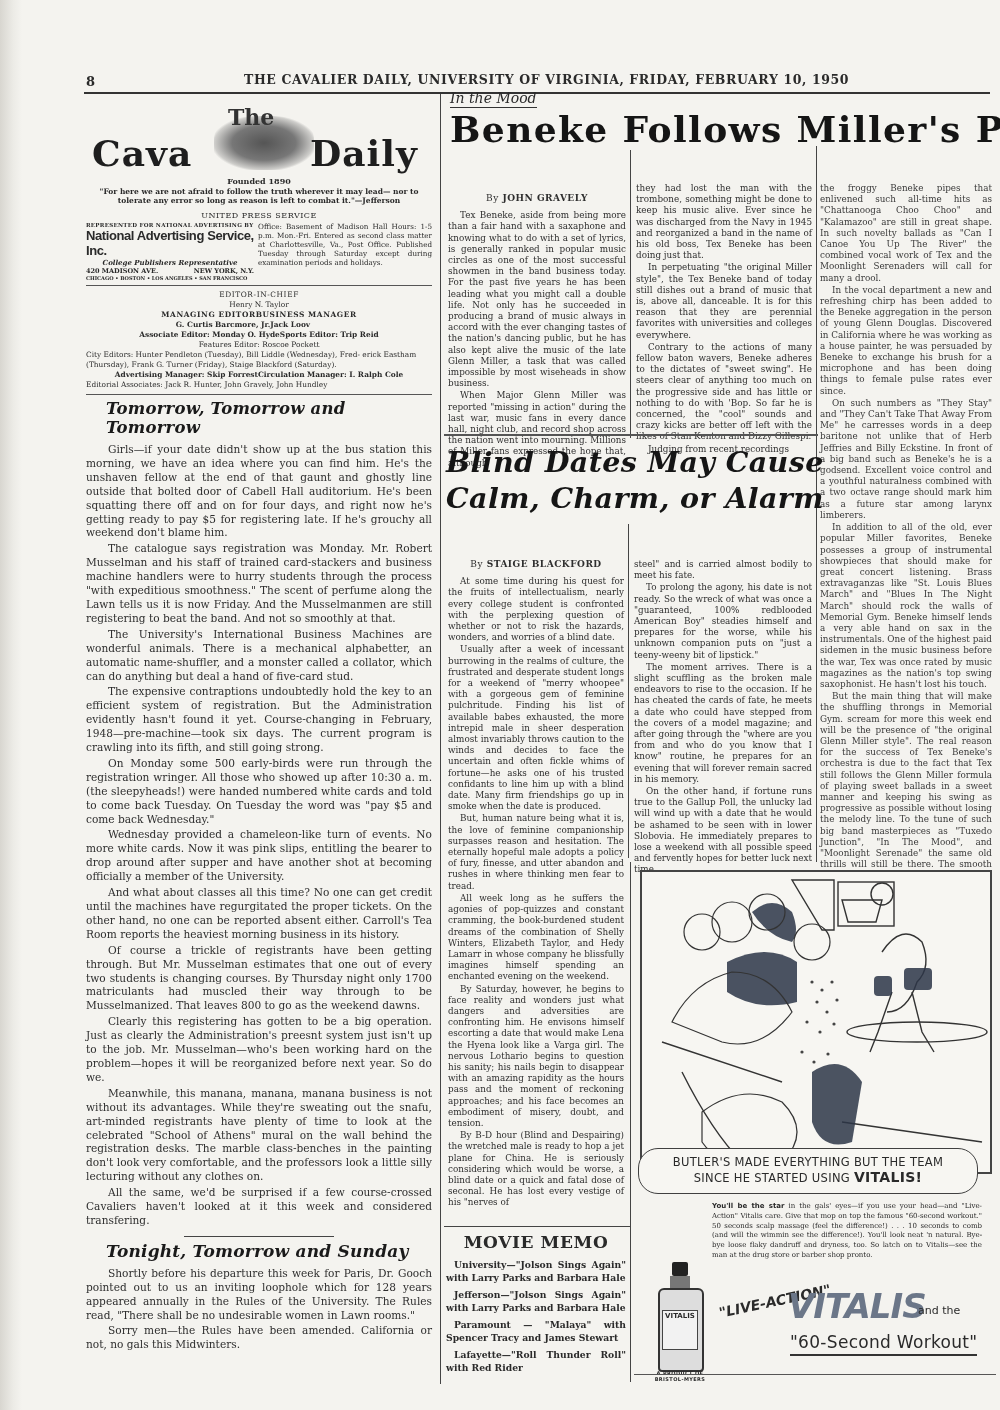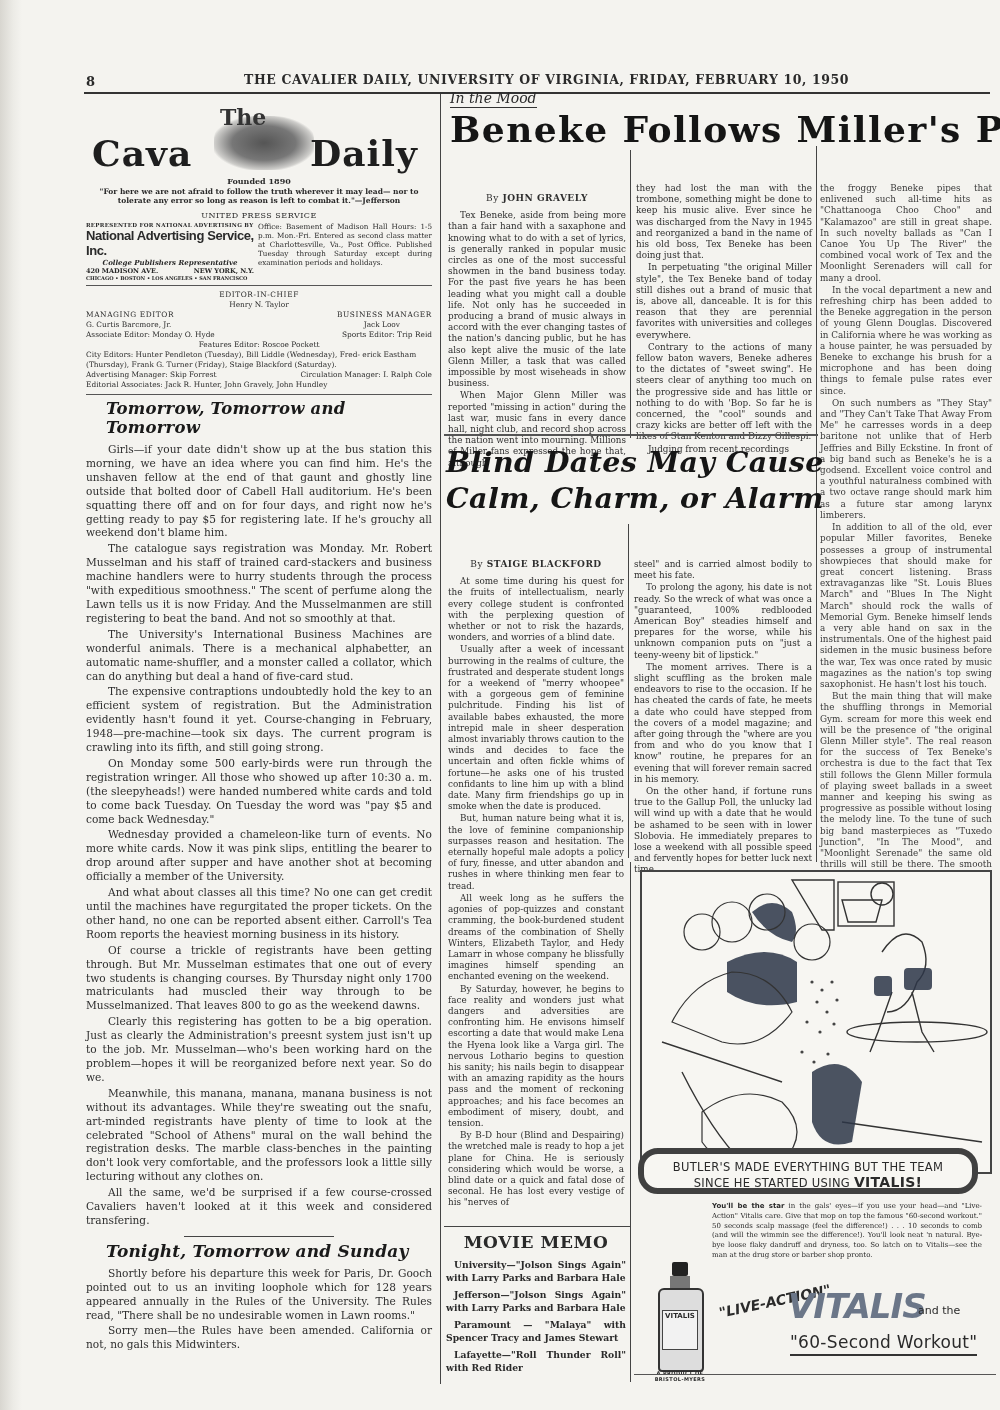--- a/index.html
+++ b/index.html
@@ -21,21 +21,21 @@
     letter-spacing:0.6px; white-space:nowrap;
   }
   .top-rule { position:absolute; left:84px; top:92px; width:906px; height:0; border-top:2px solid #333; }
 
   
   .col-left { position:absolute; left:86px; top:96px; width:346px; }
   .vrule { position:absolute; border-left:1px solid #444; }
 
   .nameplate { position:relative; height:72px; margin-top:6px; }
   .np-the {
-    position:absolute; left:134px; top:2px; font-family:"DejaVu Serif", serif;
+    position:absolute; left:142px; top:2px; font-family:"DejaVu Serif", serif;
     font-weight:bold; font-size:22px; color:#333;
   }
   .np-cava { position:absolute; left:6px; top:30px; font-size:36px; font-weight:bold; color:#1e1e1e; letter-spacing:1px; font-family:"DejaVu Serif",serif; }
   .np-daily { position:absolute; left:224px; top:30px; font-size:36px; font-weight:bold; color:#1e1e1e; letter-spacing:1px; font-family:"DejaVu Serif",serif; }
   .np-crest {
     position:absolute; left:128px; top:14px; width:100px; height:54px;
     background:radial-gradient(ellipse at center,#555 0%,#777 45%,rgba(120,120,120,0.3) 70%,transparent 75%);
     border-radius:40% 40% 30% 30%;
   }
   .founded { text-align:center; font-size:8px; font-weight:bold; margin-top:2px; }
@@ -45,21 +45,21 @@
   .adv-left { width:170px; }
   .adv-rep { font-size:5.5px; font-weight:bold; letter-spacing:0.3px; }
   .adv-name { font-family:"Liberation Sans Narrow","Liberation Sans",sans-serif; font-size:13px; font-weight:bold; letter-spacing:-0.4px; }
   .adv-sub { font-size:7px; font-style:italic; font-weight:bold; text-align:center; }
   .adv-addr { display:flex; justify-content:space-between; font-size:6.5px; font-weight:bold; }
   .adv-cities { font-size:5px; font-weight:bold; }
   .adv-right { width:176px; font-size:7.2px; line-height:9px; text-align:justify; padding-left:4px; }
   .staff-rule { border-top:1px solid #555; margin-top:4px; }
   .staff { font-size:7.4px; line-height:10px; margin-top:4px; }
   .staff .c { text-align:center; }
-  .staff .row { display:flex; justify-content:space-between; }
+  .staff .row { display:flex; justify-content:center;font-weight:bold; }
   .staff .cap { letter-spacing:0.6px; }
   .edit-rule { border-top:1px solid #555; margin-top:4px; }
 
   .headline-ital {
     font-family:"DejaVu Serif", serif; font-style:italic; font-weight:bold;
     font-size:16.5px; color:#1a1a1a; margin:4px 0 6px 20px; letter-spacing:0.2px;
   }
   .body-text {
     font-size:10.6px; line-height:13.9px; text-align:justify; color:#2e2e2e;
   }
@@ -89,21 +89,21 @@
   .movie-rule { position:absolute; left:444px; top:1226px; width:186px; border-top:1px solid #444; }
   .movie-memo { position:absolute; left:446px; top:1232px; width:180px; }
   .movie-memo h3 { margin:0 0 6px; text-align:center; font-size:17px; font-weight:bold; letter-spacing:0.6px; font-family:"DejaVu Serif",serif; }
   .movie-memo .entry { font-size:9.2px; font-weight:bold; line-height:13px; text-align:justify; margin-bottom:4px; text-indent:8px; }
 
   
   .ad { position:absolute; left:634px; top:862px; width:362px; height:520px; }
   .ad-frame { position:absolute; left:6px; top:8px; width:348px; height:300px; border:2px solid #444; background:#f7f6f2; overflow:hidden; }
   .bubble {
     position:absolute; left:4px; top:286px; width:340px; height:46px;
-    border:6px solid #404040; border-radius:20px; background:#f7f6f2;
+    border:1px solid #404040; border-radius:20px; background:#f7f6f2;
     text-align:center; font-family:"DejaVu Sans",sans-serif; font-size:11.5px; line-height:15px; padding-top:6px; box-sizing:border-box;
     letter-spacing:0.3px;
   }
   .bubble b { font-size:14px; }
   .ad-copy { position:absolute; left:78px; top:340px; width:270px; font-size:7px; line-height:9.8px; text-align:justify; font-family:"DejaVu Serif",serif; }
   .ad-copy b { font-family:"DejaVu Sans",sans-serif; }
   .bottle { position:absolute; left:22px; top:400px; width:48px; height:108px; }
   .bottle .cap { position:absolute; left:16px; top:0; width:16px; height:14px; background:#222; border-radius:2px; }
   .bottle .neck { position:absolute; left:14px; top:14px; width:20px; height:14px; background:#777; }
   .bottle .body { position:absolute; left:2px; top:26px; width:42px; height:80px; border:2px solid #333; border-radius:6px 6px 4px 4px; background:#ddd; }

